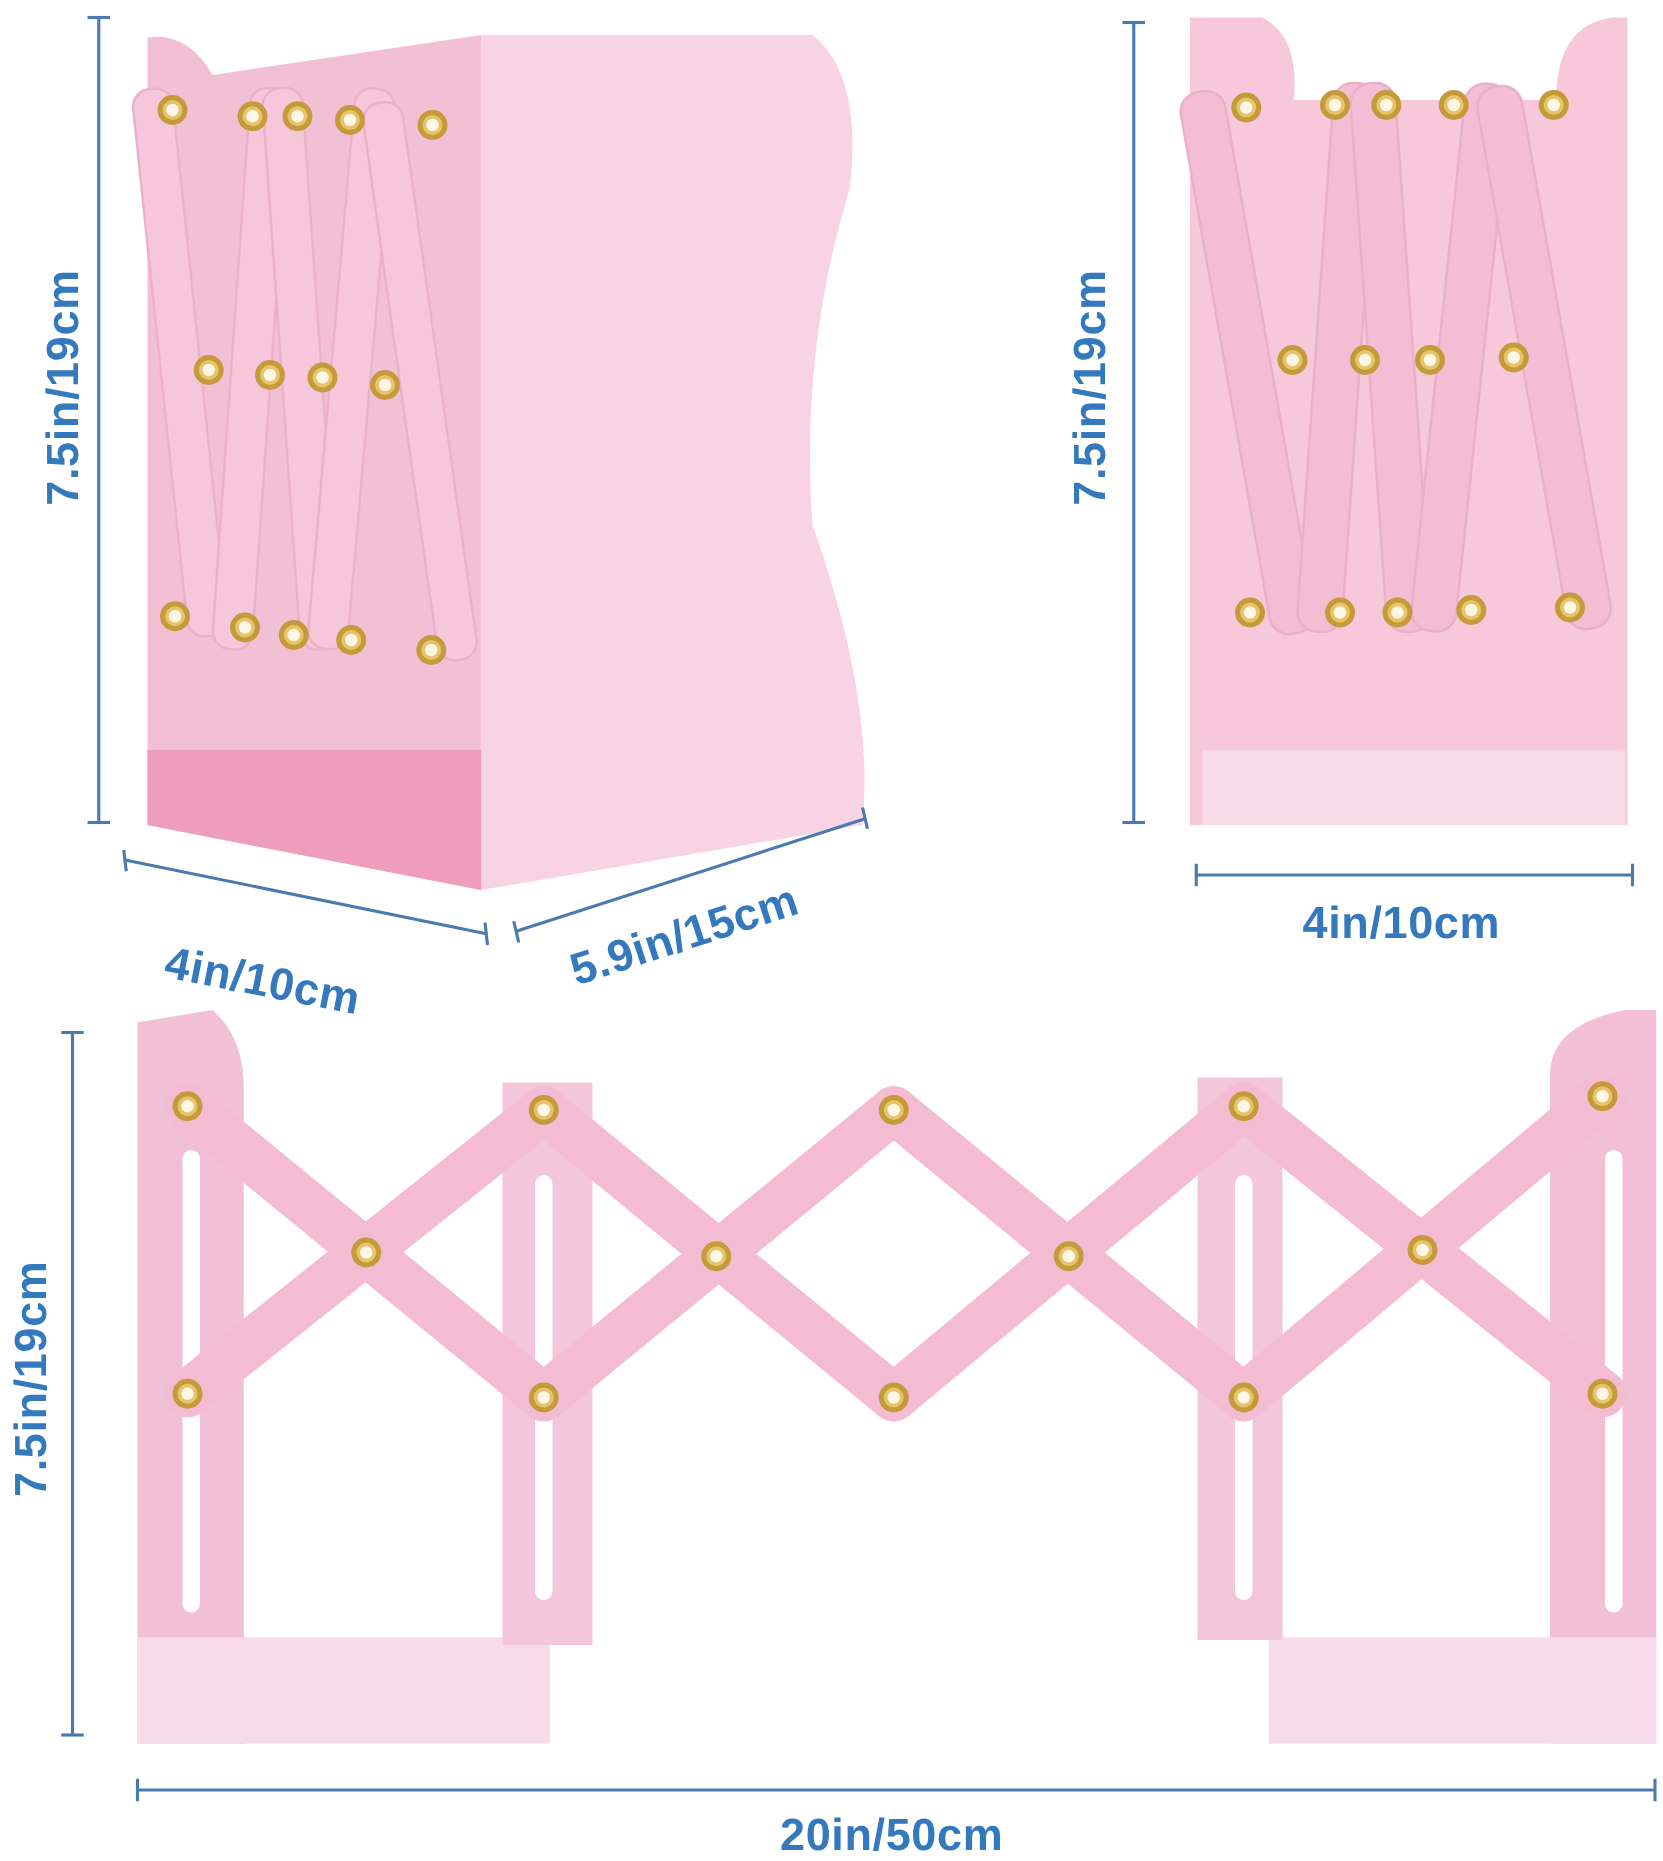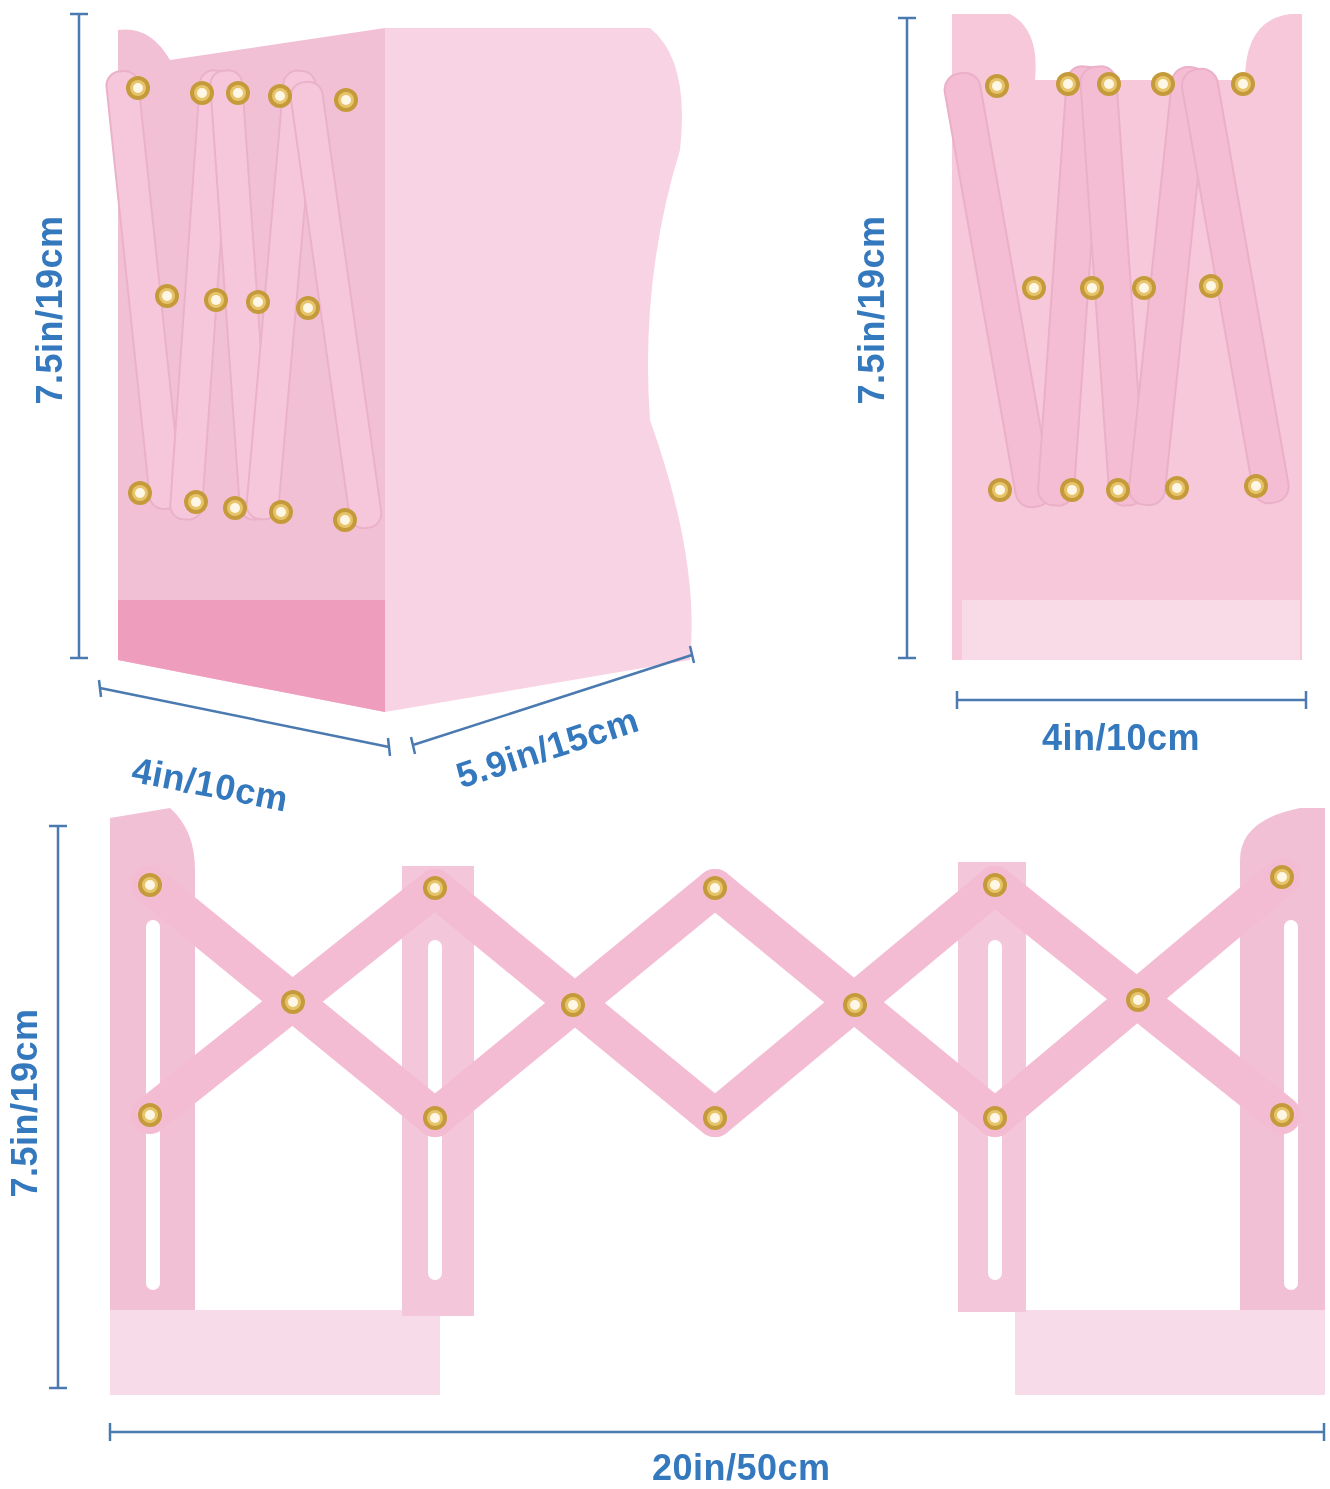--- a/index.html
+++ b/index.html
@@ -163,14 +163,14 @@
   </svg>
 
   <div class="dim-label vert" style="left:-50px; top:292px; width:200px; text-align:center;">7.5in/19cm</div>
   <div class="dim-label" style="left:136px; top:752px; transform:rotate(11deg); transform-origin:left top;">4in/10cm</div>
   <div class="dim-label" style="left:452px; top:760px; transform:rotate(-18deg); transform-origin:left top;">5.9in/15cm</div>
 
   <div class="dim-label vert" style="left:772px; top:292px; width:200px; text-align:center;">7.5in/19cm</div>
   <div class="dim-label" style="left:1042px; top:720px;">4in/10cm</div>
 
   <div class="dim-label vert" style="left:-75px; top:1085px; width:200px; text-align:center;">7.5in/19cm</div>
-  <div class="dim-label" style="left:652px; top:1450px;text-align:center;">20in/50cm</div>
+  <div class="dim-label" style="left:624px; top:1450px;text-align:center;">20in/50cm</div>
 </div>
 
 </body></html>

